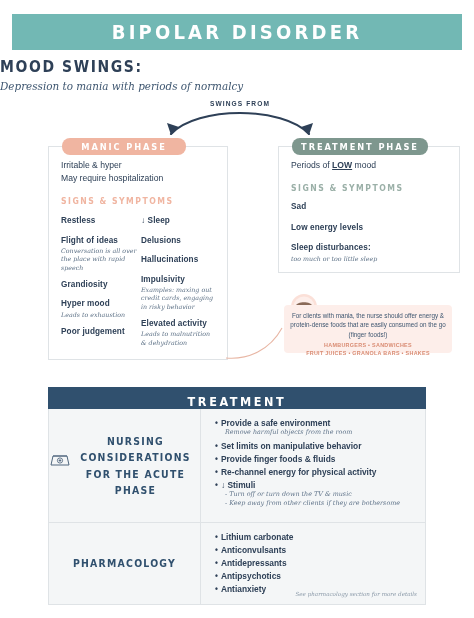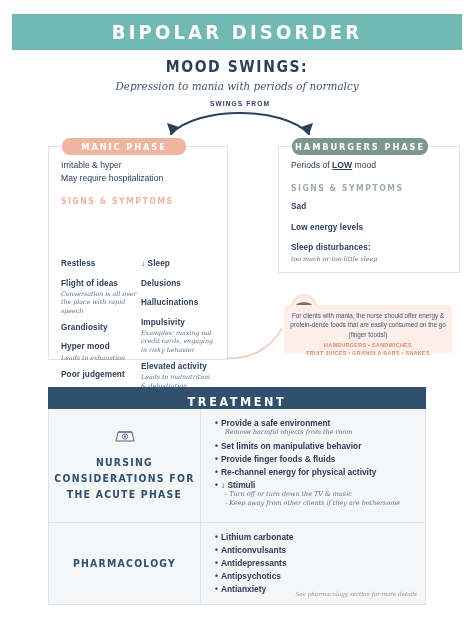--- a/index.html
+++ b/index.html
@@ -13,21 +13,21 @@
   
   .title-band{
     position:absolute;left:12px;top:14px;width:450px;height:36px;
     background:#72b8b4;display:flex;align-items:center;justify-content:center;
   }
   .title-band .t{
     color:#ffffff;font-size:20px;letter-spacing:3.2px;font-weight:bold;
     font-family:"DejaVu Sans Condensed","Liberation Sans",sans-serif;
   }
 
-  .sub-wrap{position:absolute;left:0;top:58px;width:474px;text-align:center;}
+  .sub-wrap{position:absolute;left:0;top:58px;width:474px;text-align:left;}
   .mood-title{
     font-size:15.5px;letter-spacing:1.6px;font-weight:bold;color:#2e4057;
     font-family:"DejaVu Sans Condensed","Liberation Sans",sans-serif;
   }
   .mood-sub{
     font-size:10.4px;font-style:italic;color:#3e5670;margin-top:4px;
     font-family:"DejaVu Serif",serif;
   }
 
   
@@ -58,21 +58,21 @@
   .phase-body .lead u{text-decoration:underline;font-weight:bold;}
 
   .ss-label{
     margin-top:10px;font-size:8.6px;letter-spacing:1.5px;font-weight:bold;
     font-family:"DejaVu Sans Condensed","Liberation Sans",sans-serif;
   }
   .ss-peach{color:#f0b5a1;}
   .ss-green{color:#9bb0a8;}
 
   .cols{display:flex;margin-top:7px;}
-  .col{width:50%;margin-top:43px;}
+  .col{width:50%;}
   .col.right{padding-left:4px;}
   .sym{margin-bottom:7px;}
   .sym b{font-size:8.2px;font-weight:bold;color:#2e4057;display:block;letter-spacing:.1px;}
   .sym i{
     display:block;font-size:6.3px;font-style:italic;color:#5d7186;line-height:1.32;
     font-family:"DejaVu Serif",serif;
   }
   .dep-list{margin-top:6px;}
   .dep-list .sym{margin-bottom:8px;}
 
@@ -100,21 +100,21 @@
   }
   .treat-body{
     position:absolute;left:48px;top:409px;width:378px;height:196px;
     background:#f4f6f7;border:1px solid #dfe3e6;border-top:none;box-sizing:border-box;
     display:flex;flex-direction:column;
   }
   .trow{display:flex;flex:0 0 auto;}
   .trow.r1{height:113px;border-bottom:1px solid #dfe3e6;}
   .trow.r2{height:81px;}
   .tleft{
-    width:152px;border-right:1px solid #dfe3e6;display:flex;flex-direction:column;
+    width:152px;border-right:1px solid #dfe3e6;display:flex;flex-direction:row;
     align-items:center;justify-content:center;text-align:center;box-sizing:border-box;
   }
   .tleft .lbl{
     font-size:10.4px;letter-spacing:1.25px;line-height:1.55;color:#30506e;font-weight:bold;
     font-family:"DejaVu Sans Condensed","Liberation Sans",sans-serif;
   }
   .tright{flex:1;padding:9px 8px 0 14px;box-sizing:border-box;position:relative;}
   .bul{margin-bottom:3px;}
   .bul .bt{font-size:8.4px;font-weight:bold;color:#2e4057;}
   .bul .bt .dot{color:#2e4057;margin-right:3px;}
@@ -215,21 +215,21 @@
         <div class="sym">
             <b>Low energy levels</b>
           </div>
         <div class="sym">
             <b>Sleep disturbances:</b>
             <i>too much or too little sleep</i>
           </div>
       </div>
     </div>
   </div>
-  <div class="phase-head depressive-head">HAMBURGERS PHASE</div>
+  <div class="phase-head depressive-head">TREATMENT PHASE</div>
 
   <svg style="position:absolute;left:224px;top:320px;width:66px;height:42px;" viewBox="0 0 66 42">
     <path d="M2 38 C 24 40, 46 30, 58 8" stroke="#e8b6a4" stroke-width="1.1" fill="none"></path>
   </svg>
 
   <div class="burst">
     <svg width="32" height="28" viewBox="0 0 32 28">
       <circle cx="16" cy="14" r="13" fill="#fbe0d8"></circle>
       <circle cx="16" cy="14" r="10.5" fill="#fdeeea"></circle>
       <path d="M8 13 C8 8, 24 8, 24 13 Z" fill="#8a6a58"></path>

